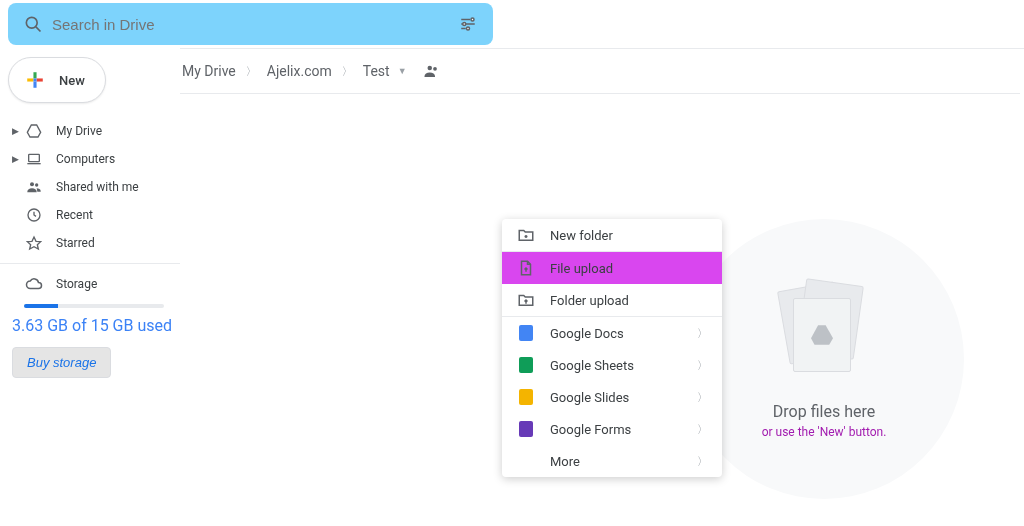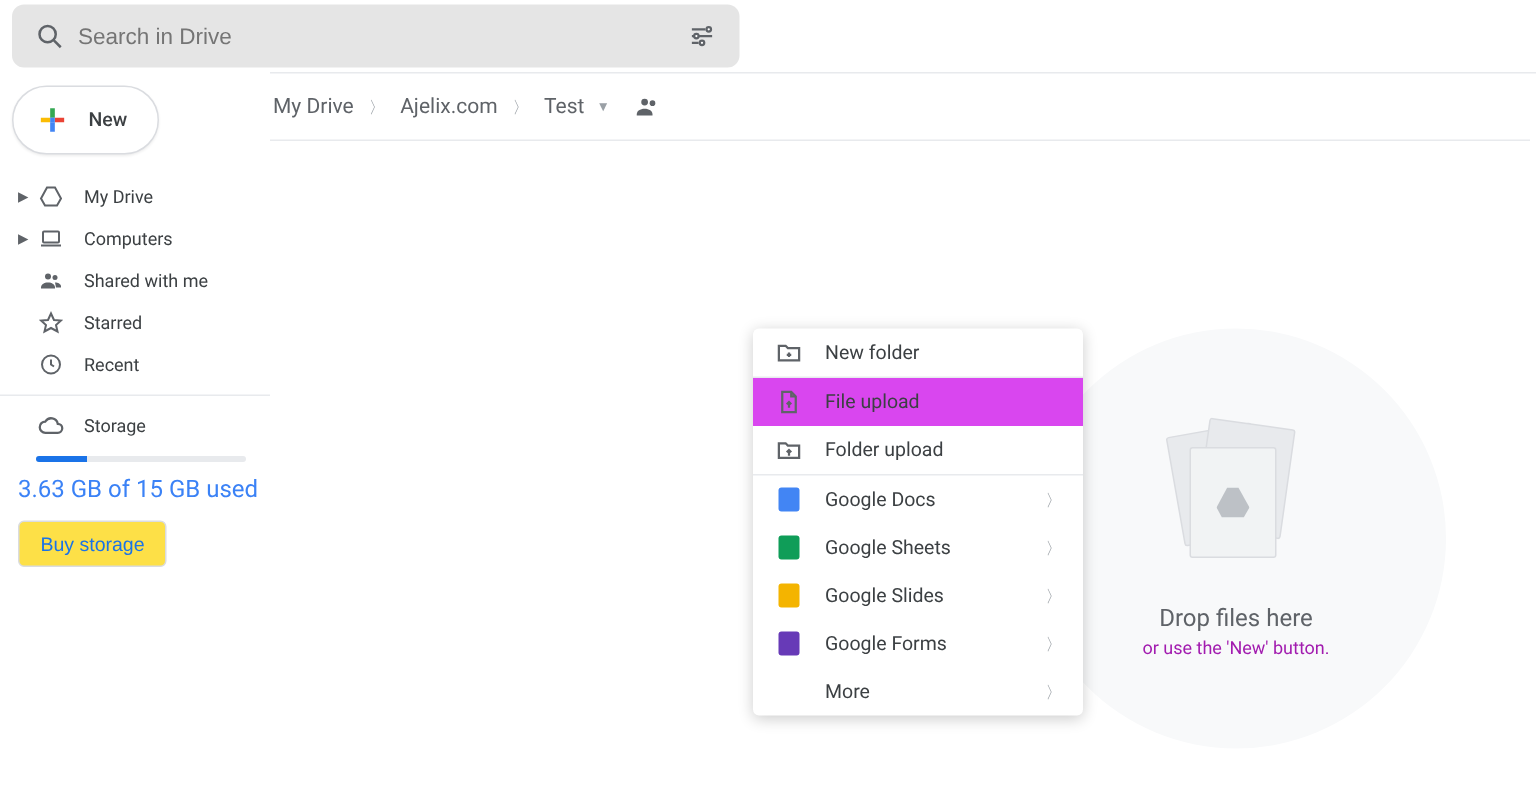--- a/index.html
+++ b/index.html
@@ -2,21 +2,21 @@
 <html><head>
   <meta charset="utf-8">
   <style>
     * { box-sizing: border-box; margin: 0; padding: 0; }
     body { font-family: Roboto, Arial, sans-serif; font-size: 13px; color: #202124; background: #fff; width: 1024px; height: 526px; overflow: hidden; }
     
     .header { display: flex; align-items: center; height: 48px; padding: 0 8px; }
     .logo-wrap { display: flex; align-items: center; padding-left: 6px; width: 228px; }
     .logo-svg { width: 32px; height: 32px; }
     .logo-text { font-size: 20px; color: #5f6368; margin-left: 6px; }
-    .search-bar { display: flex; align-items: center; background: #e5e5e5; border-radius: 8px; height: 42px; width: 485px; padding: 0 6px; }
+    .search-bar { display: flex; align-items: center; background: #7dd3fc; border-radius: 8px; height: 42px; width: 485px; padding: 0 6px; }
     .search-icon { width: 38px; height: 38px; display: flex; align-items: center; justify-content: center; color: #5f6368; border-radius: 50%; }
     .search-input { flex: 1; border: none; background: transparent; font-size: 15px; color: #5f6368; outline: none; }
     .tune-icon { width: 38px; height: 38px; display: flex; align-items: center; justify-content: center; color: #5f6368; }
     
     .hr-top { border: none; border-top: 1px solid #e8eaed; margin-left: 180px; }
 
     .layout { display: flex; }
     
     .sidebar { width: 180px; padding-top: 8px; }
     .new-btn { display: inline-flex; align-items: center; background: #fff; border: 1px solid #dadce0; border-radius: 24px; padding: 8px 20px 8px 12px; margin-left: 8px; box-shadow: 0 1px 2px rgba(0,0,0,.08); cursor: pointer; }
@@ -27,21 +27,21 @@
     .nav-item { display: flex; align-items: center; height: 28px; padding-left: 12px; color: #5f6368; cursor: pointer; }
     .expander { width: 12px; font-size: 9px; color: #5f6368; }
     .nav-icon { width: 20px; display: flex; justify-content: center; color: #5f6368; }
     .nav-label { font-size: 12px; margin-left: 12px; color: #3c4043; }
     
     .nav-divider { border: none; border-top: 1px solid #e8eaed; margin: 6px 0 6px 0; }
     
     .storage-bar { margin: 6px 16px 0 24px; height: 4px; border-radius: 4px; background: #e8eaed; position: relative; overflow: hidden; }
     .storage-bar-fill { position: absolute; left: 0; top: 0; bottom: 0; background: #1a73e8; width: 24%; }
     .storage-text { font-size: 16px; color: #3b82f6; margin: 8px 0 0 12px; }
-    .buy-btn { display: inline-block; border: 1px solid #dadce0; border-radius: 4px; color: #1a73e8; font-size: 13px; padding: 7px 14px; margin: 12px 0 0 12px; background: #fde047; cursor: pointer; }
+    .buy-btn { display: inline-block; border: 1px solid #dadce0; border-radius: 4px; color: #1a73e8; font-size: 13px; padding: 7px 14px; margin: 12px 0 0 12px; background: #e5e5e5; cursor: pointer; font-style: italic; }
 
     .main { flex: 1; position: relative; }
     .breadcrumbs { display: flex; align-items: center; height: 44px; color: #5f6368; font-size: 14px; }
     .bc-item { color: #5f6368; cursor: pointer; padding: 4px 2px; }
     .bc-sep { margin: 0 8px; color: #9aa0a6; font-size: 11px; }
     .bc-drop { margin-left: 6px; color: #9aa0a6; font-size: 9px; }
     .bc-people { margin-left: 16px; color: #5f6368; }
     .hr-bc { border: none; border-top: 1px solid #e8eaed; margin-right: 4px; }
 
     .drop-area { position: absolute; right: 60px; top: 170px; text-align: left; }
@@ -136,34 +136,34 @@
               <path d="M2 19c0-3 3-5 7-5s7 2 7 5v1H2z"></path>
               <path d="M16 14c3 0 6 1.5 6 4v1h-5"></path>
             </svg>
           </span>
         <span class="nav-label">Shared with me</span>
       </div>
       <div class="nav-item">
         <span class="expander"></span>
         <span class="nav-icon">
             <svg width="16" height="16" viewBox="0 0 24 24" fill="none" stroke="#5f6368" stroke-width="2">
-              <polygon points="12,3 15,9.5 22,10 17,14.5 18.5,21 12,17.5 5.5,21 7,14.5 2,10 9,9.5"></polygon>
-            </svg>
-          </span>
-        <span class="nav-label">Starred</span>
-      </div>
-      <div class="nav-item">
-        <span class="expander"></span>
-        <span class="nav-icon">
-            <svg width="16" height="16" viewBox="0 0 24 24" fill="none" stroke="#5f6368" stroke-width="2">
               <circle cx="12" cy="12" r="9"></circle>
               <path d="M12 7v5l3 2"></path>
             </svg>
           </span>
         <span class="nav-label">Recent</span>
+      </div>
+      <div class="nav-item">
+        <span class="expander"></span>
+        <span class="nav-icon">
+            <svg width="16" height="16" viewBox="0 0 24 24" fill="none" stroke="#5f6368" stroke-width="2">
+              <polygon points="12,3 15,9.5 22,10 17,14.5 18.5,21 12,17.5 5.5,21 7,14.5 2,10 9,9.5"></polygon>
+            </svg>
+          </span>
+        <span class="nav-label">Starred</span>
       </div>
 
       <hr class="nav-divider">
 
       <div class="nav-item">
         <span class="expander"></span>
         <span class="nav-icon">
             <svg width="18" height="18" viewBox="0 0 24 24" fill="none" stroke="#5f6368" stroke-width="2">
               <path d="M7 18a5 5 0 010-10 6 6 0 0111 2 4 4 0 010 8H7z"></path>
             </svg>

